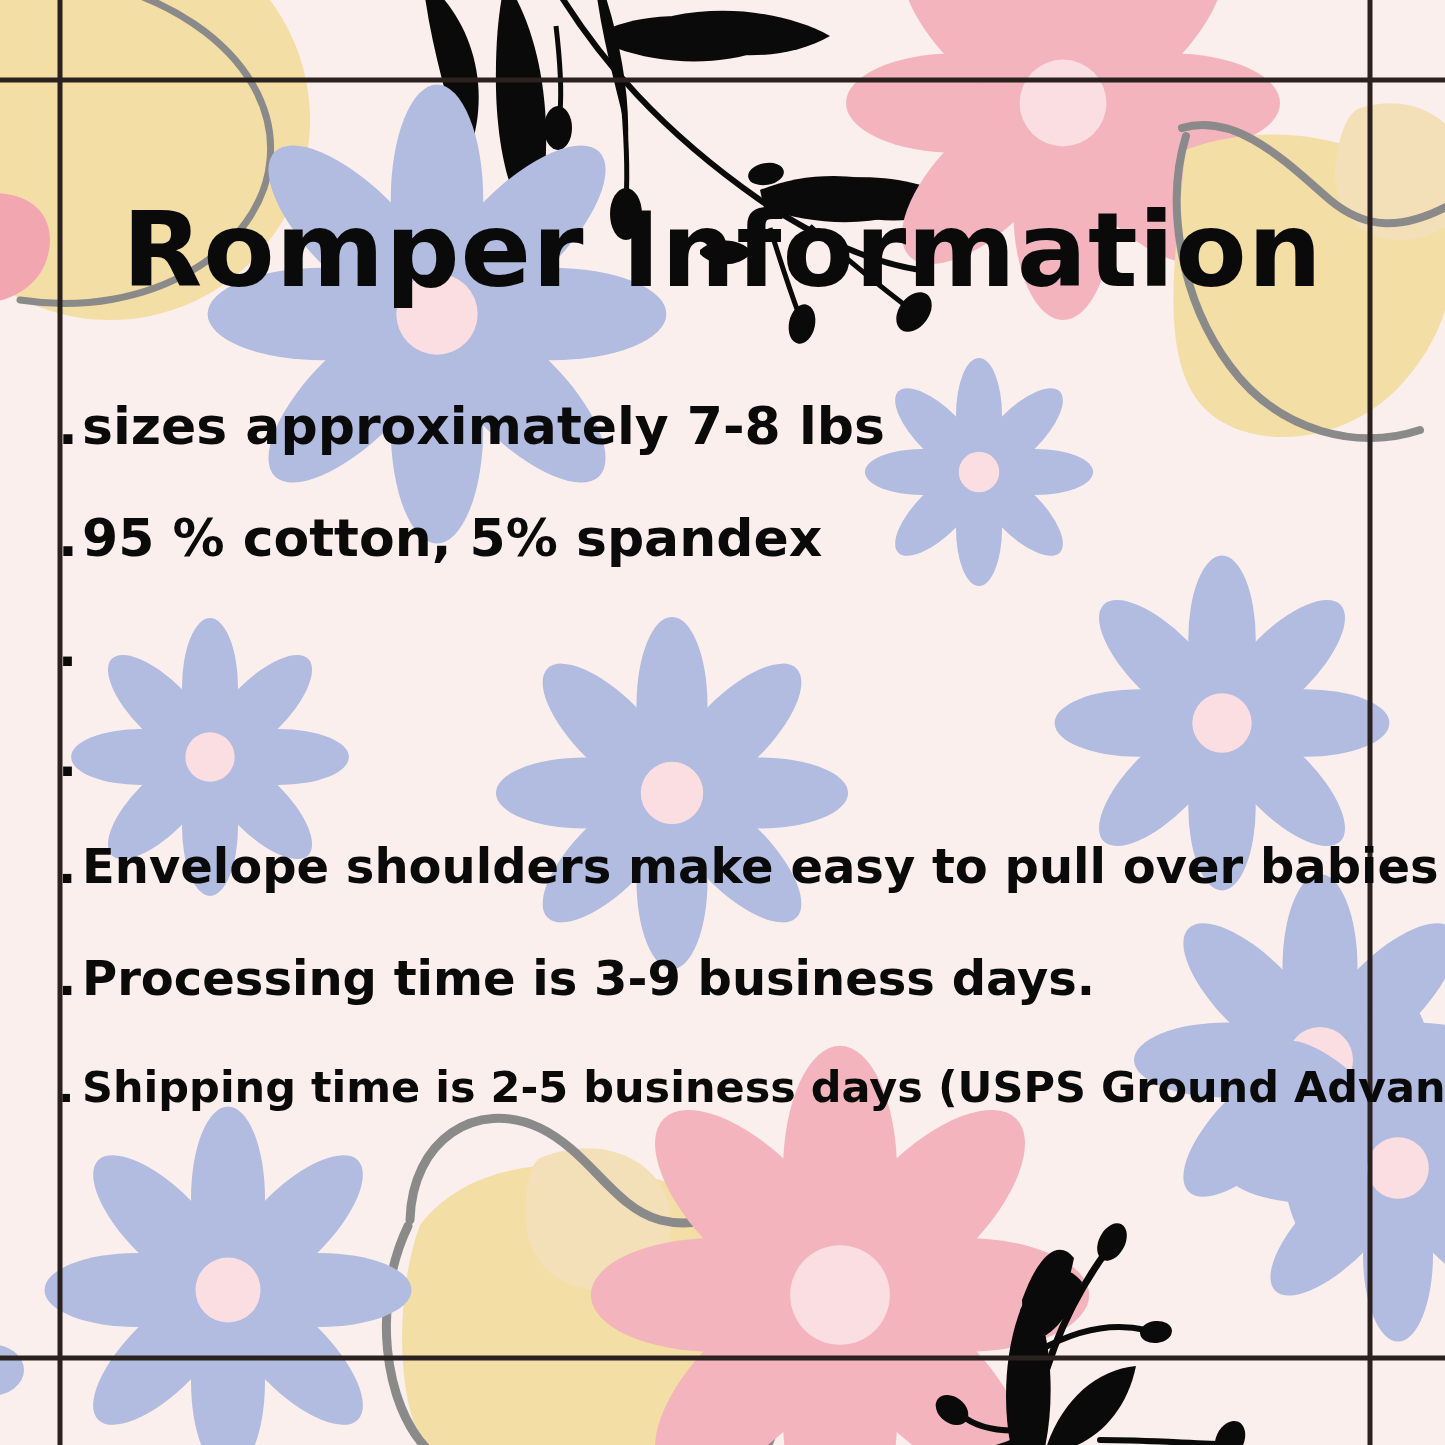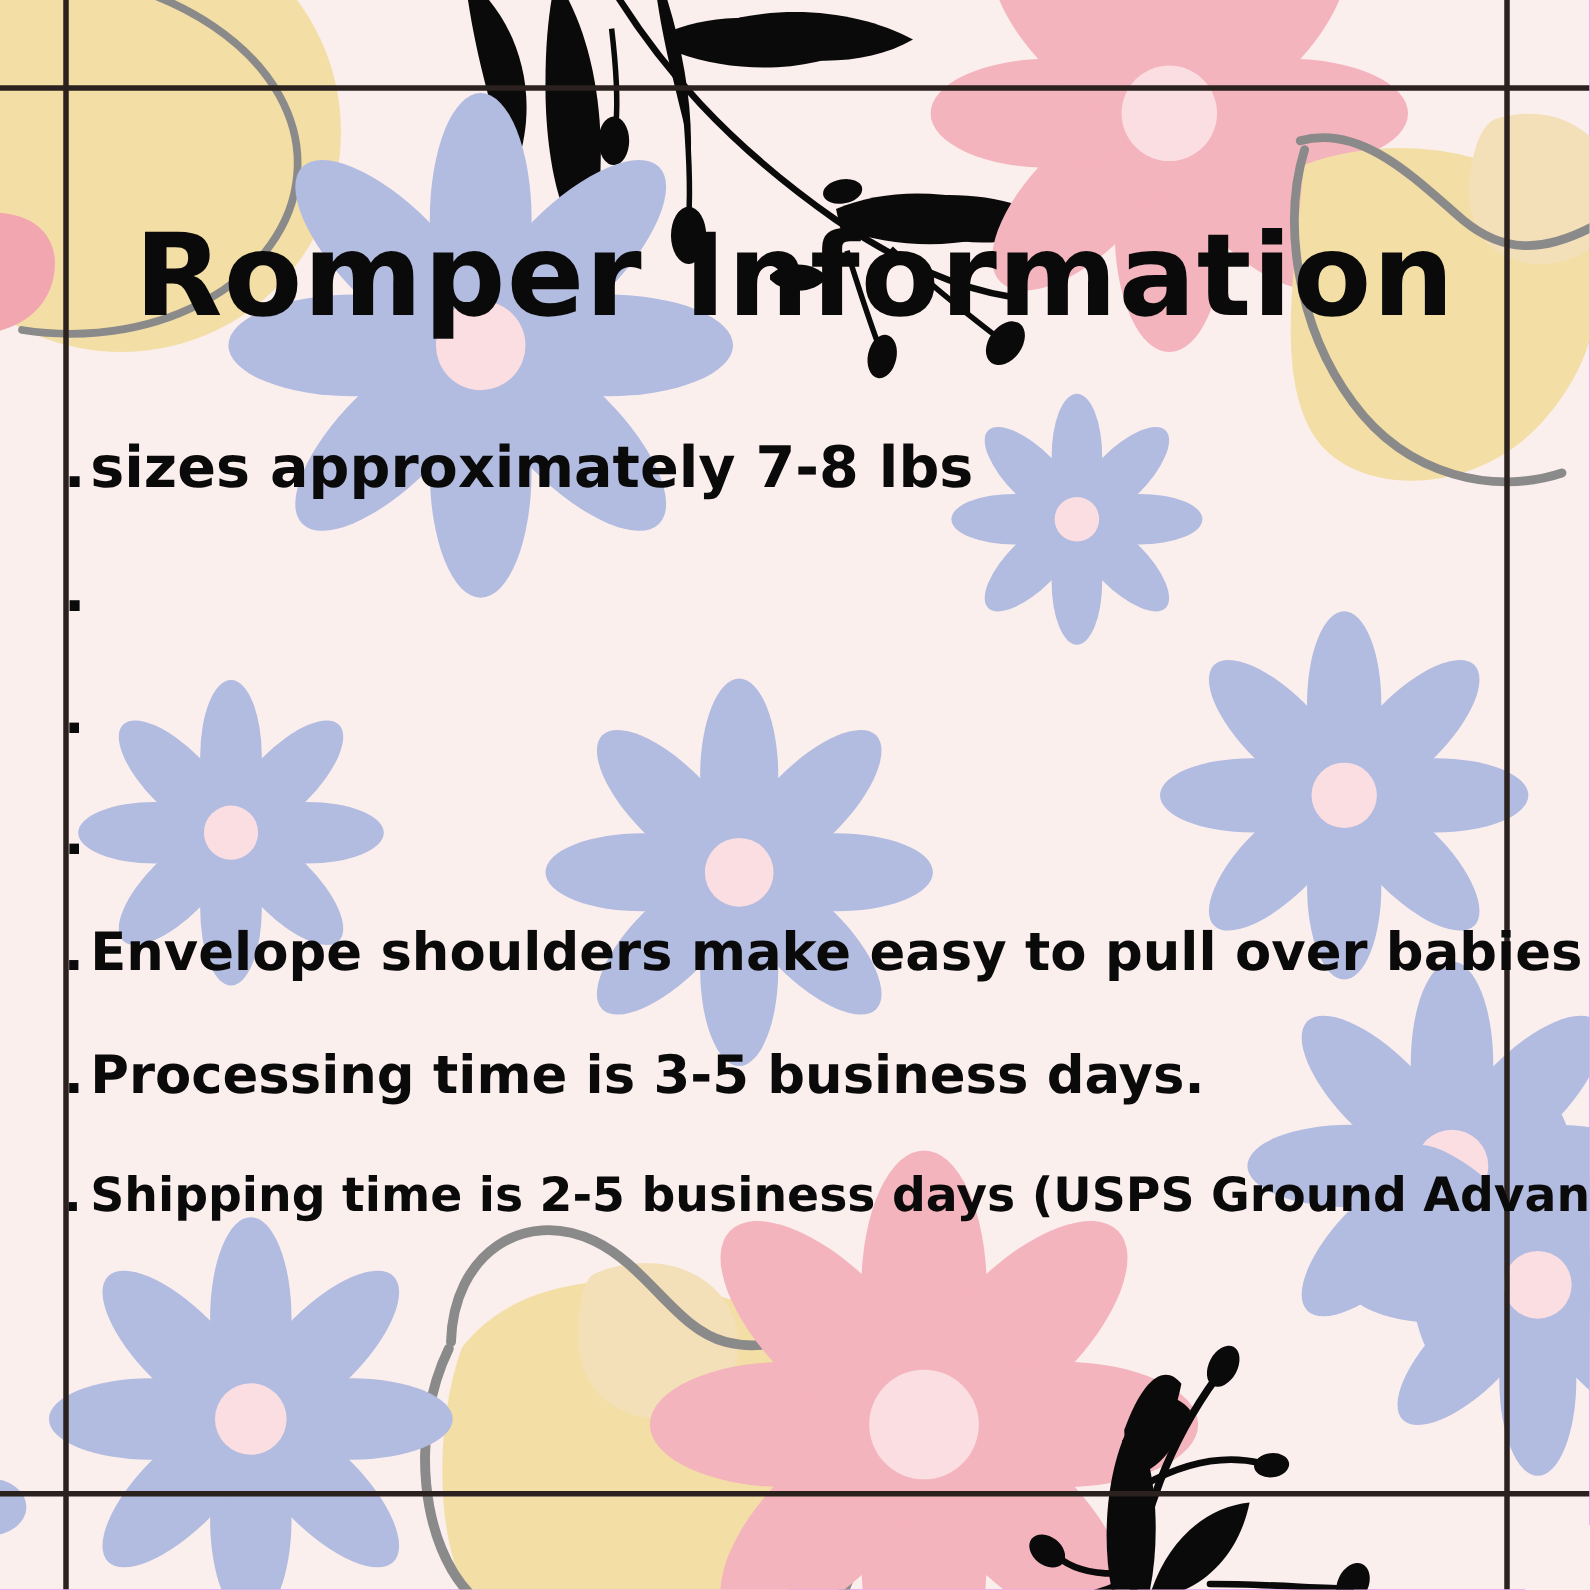--- a/index.html
+++ b/index.html
@@ -3,21 +3,21 @@
 <meta charset="utf-8">
 <style>
   html,body{margin:0;padding:0;}
   body{
     width:1445px;height:1445px;overflow:hidden;
     background:#fbefee;
     font-family:"DejaVu Sans", sans-serif;
   }
   #poster{
     position:relative;width:1445px;height:1445px;overflow:hidden;
-    background:#d946ef;
+    background:#86efac;
   }
   #art{position:absolute;inset:0;width:1445px;height:1445px;}
   #content{
     position:absolute;inset:0;width:1445px;height:1445px;
     pointer-events:none;
   }
   .title{
     position:absolute;left:0;right:0;top:196px;
     text-align:center;
     font-family:"DejaVu Sans", sans-serif;
@@ -219,34 +219,35 @@
   <div id="content">
     <div class="title">Romper Information</div>
 
     <div class="bullets">
       <div class="bullet b1">
         <span class="dot">.</span>
         <span>sizes approximately 7-8 lbs</span>
       </div>
       <div class="bullet b2">
         <span class="dot">.</span>
+        <span>95 % cotton, 5% spandex</span>
       </div>
       <div class="bullet b3">
         <span class="dot">.</span>
       </div>
       <div class="bullet b4">
         <span class="dot">.</span>
       </div>
       <div class="bullet b5">
         <span class="dot">.</span>
         <span>Envelope shoulders make easy to pull over babies head</span>
       </div>
       <div class="bullet b6">
         <span class="dot">.</span>
-        <span>Processing time is 3-5 business days.</span>
+        <span>Processing time is 3-9 business days.</span>
       </div>
       <div class="bullet b7">
         <span class="dot">.</span>
         <span>Shipping time is 2-5 business days (USPS Ground Advantage)</span>
       </div>
     </div>
   </div>
 
 </div>
 

